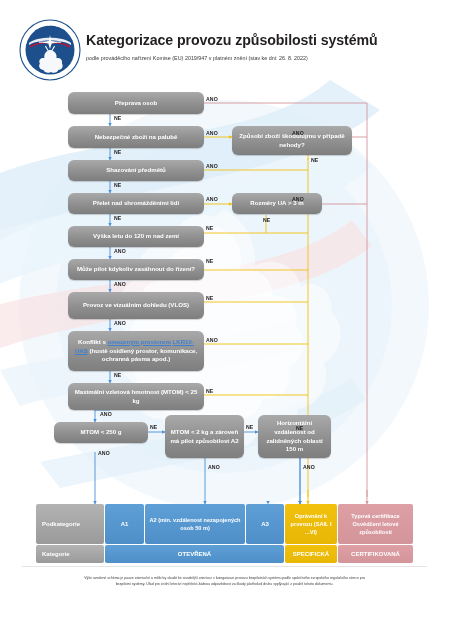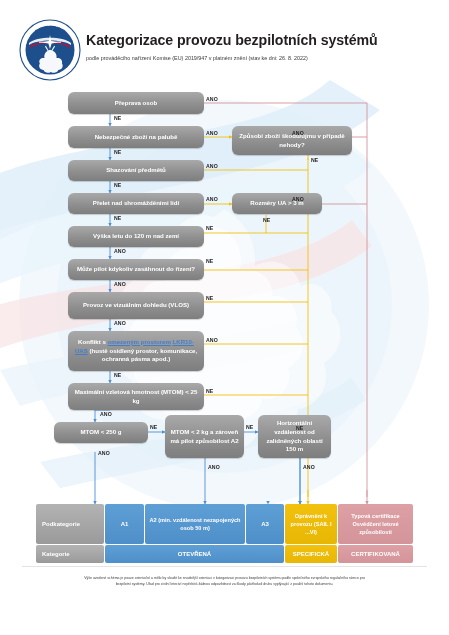--- a/index.html
+++ b/index.html
@@ -121,21 +121,21 @@
                    C-13,1 -10,-2 -6,-1 C-7,-5 -4,-9 0,-10 Z" opacity=".96"></path>
           <path d="M-2,-9 L-5,-14 M2,-9 L5,-14" stroke="#ffffff" stroke-width="1.1"></path>
         </g>
         <g fill="#ffffff" font-family="Liberation Sans,sans-serif" font-size="3.1" font-weight="bold">
           <path id="arcTop" d="M33,7.5 A25.5,25.5 0 0,1 33,58.5" fill="none"></path>
           <path id="arcTop2" d="M8.6,33 A24.4,24.4 0 0,1 57.4,33" fill="none"></path>
           <text><textPath href="#arcTop2" startOffset="8%">ÚŘAD PRO CIVILNÍ LETECTVÍ</textPath></text>
         </g>
       </svg>
     </div>
-    <div id="title">Kategorizace provozu bezpilotních systémů</div>
+    <div id="title">Kategorizace provozu způsobilosti systémů</div>
     <div id="subtitle">podle prováděcího nařízení Komise (EU) 2019/947 v platném znění (stav ke dni: 26. 8. 2022)</div>
   </div>
 
   <svg id="flow" viewBox="0 0 449 635">
     <defs>
       <marker id="ab" markerWidth="5" markerHeight="5" refX="3.3" refY="2.5" orient="auto">
         <path d="M0,0.6 L3.6,2.5 L0,4.4 Z" fill="#4a90d9"></path>
       </marker>
       <marker id="ay" markerWidth="5" markerHeight="5" refX="3.3" refY="2.5" orient="auto">
         <path d="M0,0.6 L3.6,2.5 L0,4.4 Z" fill="#f2c10e"></path>

